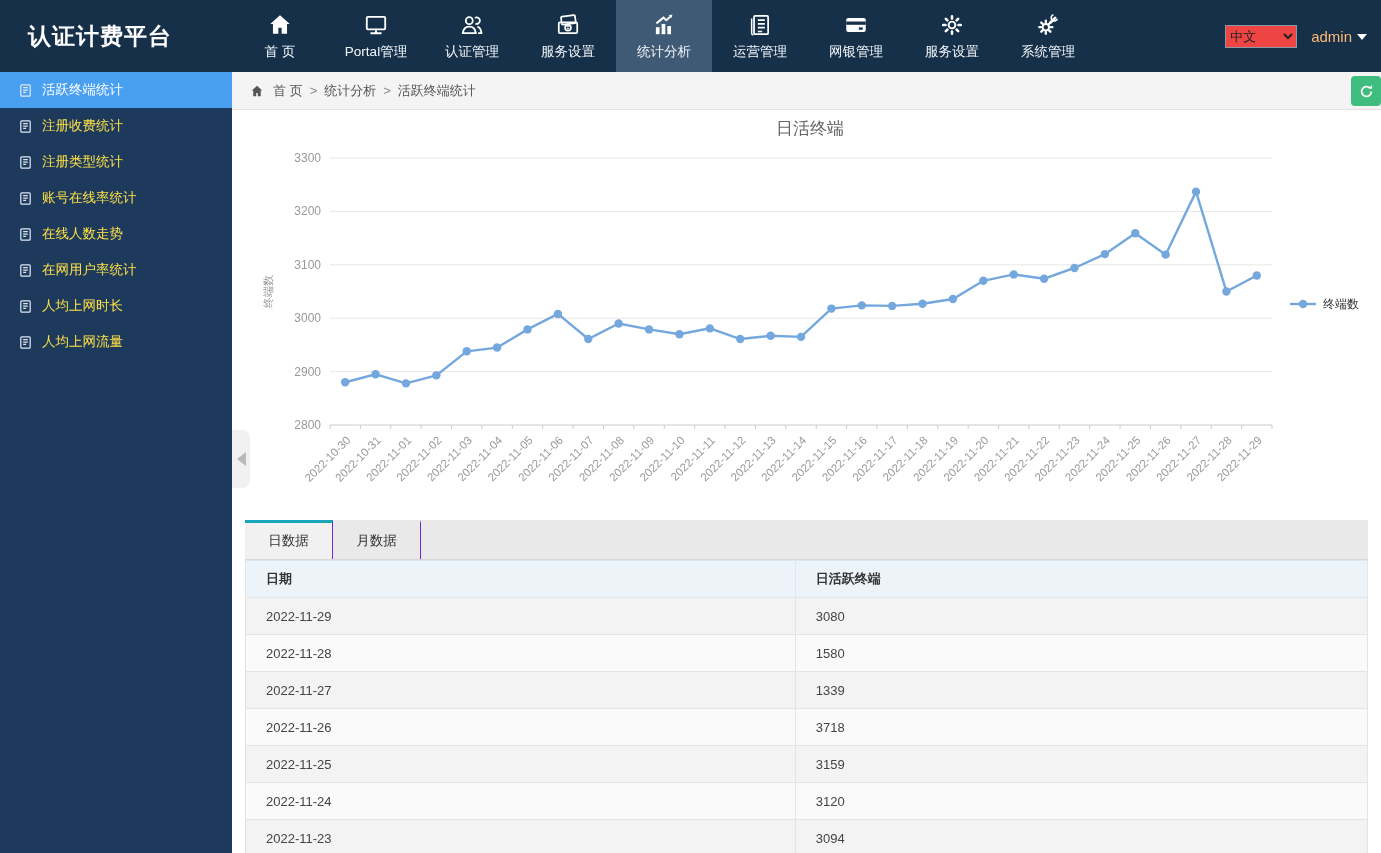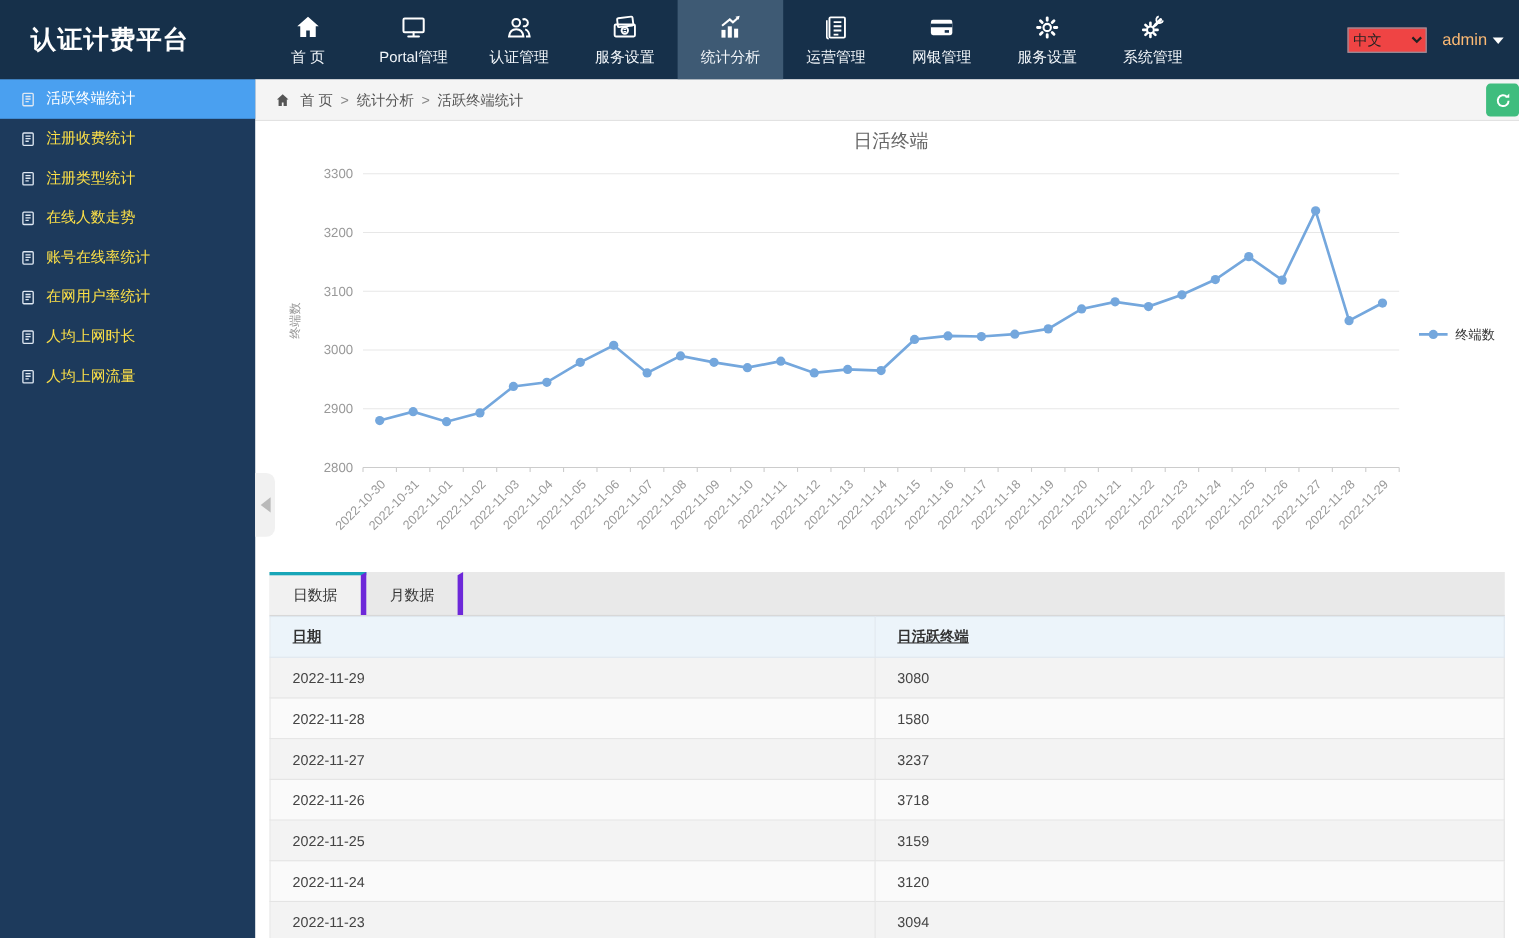--- a/index.html
+++ b/index.html
@@ -35,25 +35,25 @@
   .crumbs .crumb { cursor:pointer; }
   .crumbs svg { width:14px; height:14px; margin-right:2px; }
   .refresh { position:absolute; right:0; top:4px; width:30px; height:30px; background:#3fbd7e; border:none; border-radius:4px; display:flex; align-items:center; justify-content:center; cursor:pointer; }
   .refresh svg { width:17px; height:17px; }
 
   .chart-wrap { position:absolute; left:0; top:38px; width:1149px; height:407px; background:#fff; }
   #chart-svg text { font-family:"Liberation Sans","DejaVu Sans",sans-serif; }
 
   
   .tabs { position:absolute; left:13px; top:448px; right:13px; height:40px; background:#e9e9e9; display:flex; border-bottom:1px solid #d8d8d8; }
-  .tab { width:88px; text-align:center; font-size:13.5px; color:#333; line-height:35px; border-top:3px solid transparent; border-right:5px solid #6d28d9; cursor:pointer; }
+  .tab { width:88px; text-align:center; font-size:13.5px; color:#333; line-height:35px; border-top:3px solid transparent; border-right:1px solid #6d28d9; cursor:pointer; }
   .tab.active { border-top-color:#18a6b8; background:#f1f1f1; }
 
   .data-table { position:absolute; left:13px; top:488px; right:13px; border-collapse:collapse; width:1123px; }
-  .data-table th { height:37px; background:#ecf4fa; text-align:left; padding-left:20px; font-size:13px; color:#333; border:1px solid #dfe7ee; font-weight:bold;text-decoration:underline; }
+  .data-table th { height:37px; background:#ecf4fa; text-align:left; padding-left:20px; font-size:13px; color:#333; border:1px solid #dfe7ee; font-weight:bold; }
   .data-table td { height:37px; padding-left:20px; font-size:13px; color:#444; border:1px solid #e4e4e4; }
   .data-table tbody tr:nth-child(odd)  { background:#f3f3f3; }
   .data-table tbody tr:nth-child(even) { background:#fafafa; }
   .col-date { width:49%; }
 </style>
 </head>
 <body>
 
 <div class="topnav">
   <div class="logo">认证计费平台</div>
@@ -185,28 +185,28 @@
         <rect x="3" y="2" width="10" height="12" rx="1"></rect>
         <path d="M5.5 5h5M5.5 7.5h5M5.5 10h3.2"></path>
       </svg>
       <span>注册类型统计</span>
     </div>
     <div class="side-item">
       <svg viewBox="0 0 16 16" fill="none" stroke="#dfe8f2" stroke-width="1.3">
         <rect x="3" y="2" width="10" height="12" rx="1"></rect>
         <path d="M5.5 5h5M5.5 7.5h5M5.5 10h3.2"></path>
       </svg>
+      <span>账号在线率统计</span>
+    </div>
+    <div class="side-item">
+      <svg viewBox="0 0 16 16" fill="none" stroke="#dfe8f2" stroke-width="1.3">
+        <rect x="3" y="2" width="10" height="12" rx="1"></rect>
+        <path d="M5.5 5h5M5.5 7.5h5M5.5 10h3.2"></path>
+      </svg>
       <span>在线人数走势</span>
-    </div>
-    <div class="side-item">
-      <svg viewBox="0 0 16 16" fill="none" stroke="#dfe8f2" stroke-width="1.3">
-        <rect x="3" y="2" width="10" height="12" rx="1"></rect>
-        <path d="M5.5 5h5M5.5 7.5h5M5.5 10h3.2"></path>
-      </svg>
-      <span>账号在线率统计</span>
     </div>
     <div class="side-item">
       <svg viewBox="0 0 16 16" fill="none" stroke="#dfe8f2" stroke-width="1.3">
         <rect x="3" y="2" width="10" height="12" rx="1"></rect>
         <path d="M5.5 5h5M5.5 7.5h5M5.5 10h3.2"></path>
       </svg>
       <span>在网用户率统计</span>
     </div>
     <div class="side-item">
       <svg viewBox="0 0 16 16" fill="none" stroke="#dfe8f2" stroke-width="1.3">
@@ -380,21 +380,21 @@
         <tr>
           <td class="col-date">2022-11-29</td>
           <td>3080</td>
         </tr>
         <tr>
           <td class="col-date">2022-11-28</td>
           <td>1580</td>
         </tr>
         <tr>
           <td class="col-date">2022-11-27</td>
-          <td>3237</td>
+          <td>1339</td>
         </tr>
         <tr>
           <td class="col-date">2022-11-26</td>
           <td>3718</td>
         </tr>
         <tr>
           <td class="col-date">2022-11-25</td>
           <td>3159</td>
         </tr>
         <tr>

